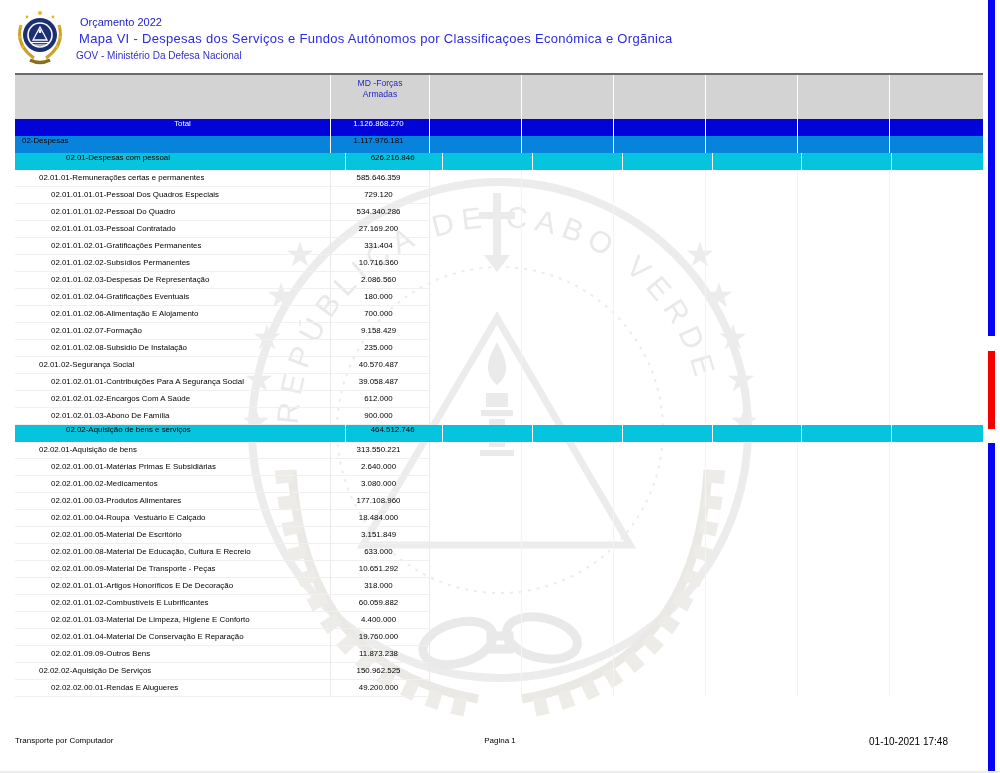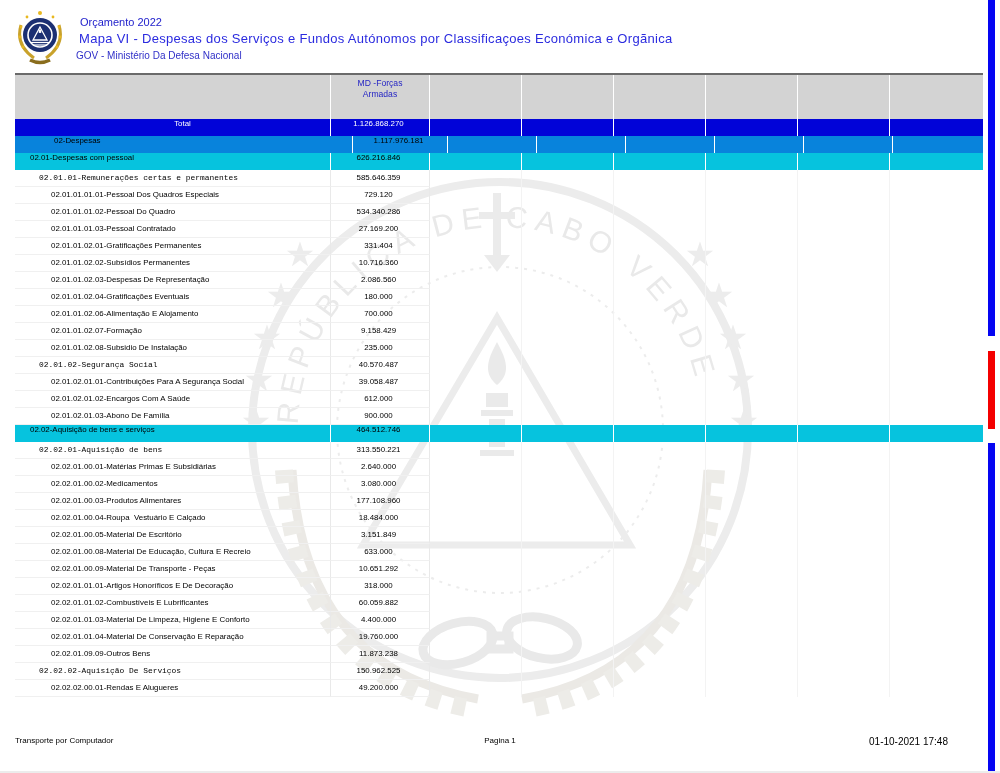--- a/index.html
+++ b/index.html
@@ -36,23 +36,23 @@
   .row .c-label{white-space:pre;overflow:hidden;padding-left:20px;}
   .type-total{background:#0103d8;color:#ffffff;}
   .type-total .c-label{text-align:center;}
   .type-section1{background:#0883dc;color:#000;}
   .type-section2{background:#06c3de;color:#000;}
   .type-total .cell,.type-section1 .cell,.type-section2 .cell{border-right:1px solid #ffffff;}
   .type-total .cell:last-child,.type-section1 .cell:last-child,.type-section2 .cell:last-child{border-right:none;}
   .type-item .cell{border-right:1px solid #f3f3f3;}
   .type-item .cell:last-child{border-right:none;}
   .type-item .c-label,.type-item .c-value{border-bottom:1px solid #f0f0f0;border-right:1px solid #e9e9e9;line-height:16px;}
-  .lv1 .c-label{padding-left:7px;margin-left:32px;}
-  .lv2 .c-label{padding-left:15px;}
-  .lv3 .c-label{padding-left:24px;font-family:Liberation Mono, monospace;}
+  .lv1 .c-label{padding-left:7px;}
+  .lv2 .c-label{padding-left:29px;margin-left:22px;}
+  .lv3 .c-label{padding-left:24px;}
   .lv4 .c-label{padding-left:36px;}
   
   .footer-left{position:absolute;left:15px;top:736px;font-size:8px;}
   .footer-center{position:absolute;left:0;top:736px;width:1000px;text-align:center;font-size:8px;}
   .footer-right{position:absolute;right:52px;top:736px;font-size:10px;}
   
   .bar{position:absolute;width:7px;left:988px;}
   #bar-top{top:0;height:336px;background:#0505f2;}
   #bar-mid{top:351px;height:78px;background:#f40000;}
   #bar-bottom{top:443px;height:330px;background:#0505f2;}

